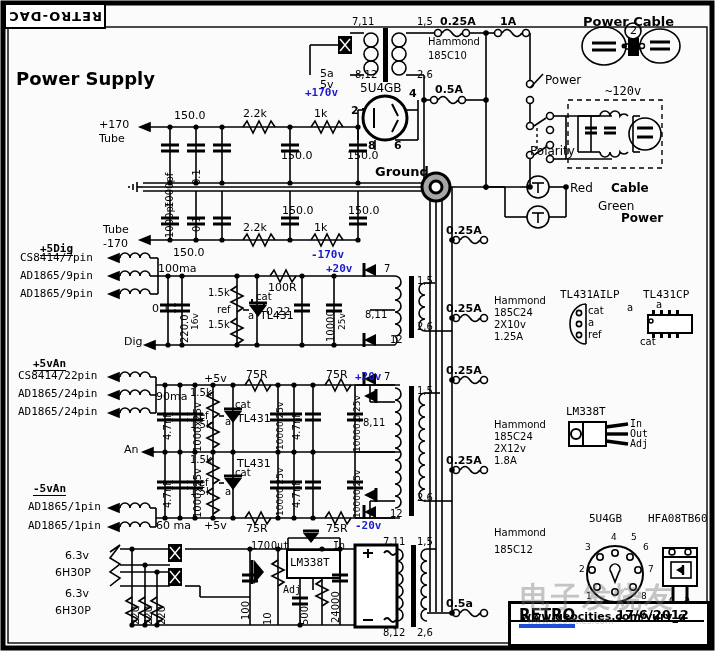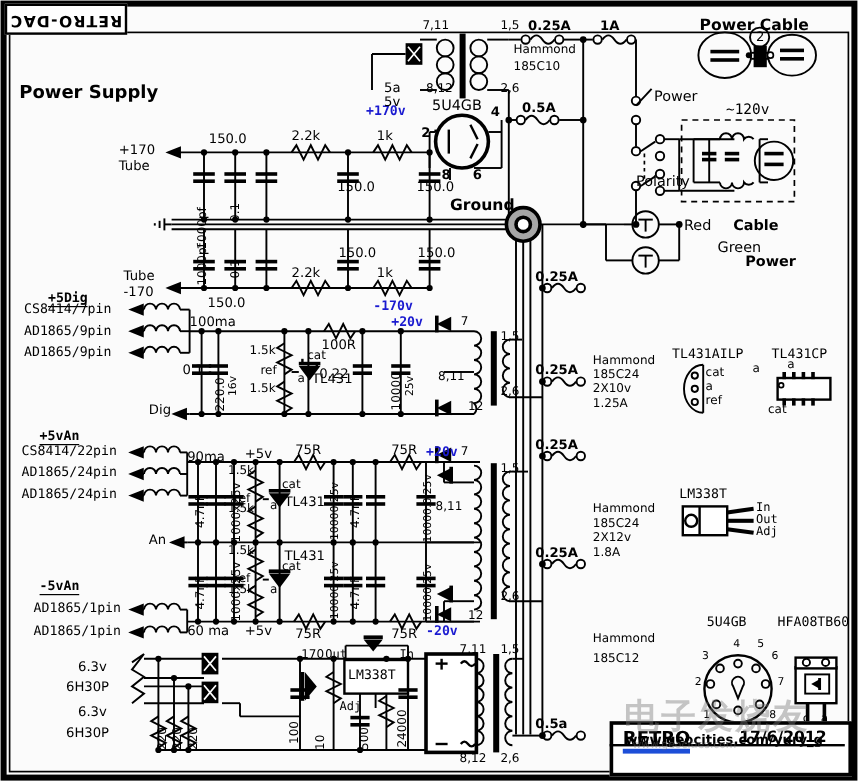--- a/index.html
+++ b/index.html
@@ -658,21 +658,21 @@
       <circle cx="132" cy="625" r="2.6"></circle>
         <circle cx="145" cy="625" r="2.6"></circle>
         <circle cx="157" cy="625" r="2.6"></circle>
     </g>
   </svg>
 
   <div class="tagbox">
     <div class="tagtxt">RETRO-DAC</div>
   </div>
 
-  <div class="lbl ttl" style="left:16px;top:70px;font-size:15px;">Power Supply</div>
+  <div class="lbl ttl" style="left:16px;top:70px;font-size:18px;">Power Supply</div>
 
   <div class="lbl sans" style="left:99px;top:119px;font-size:11px;">+170</div>
   <div class="lbl sans" style="left:99px;top:133px;font-size:11px;">Tube</div>
   <div class="lbl sans" style="left:103px;top:224px;font-size:11px;">Tube</div>
   <div class="lbl sans" style="left:103px;top:238px;font-size:11px;text-align:center;">-170</div>
 
   <div class="lbl sans" style="left:174px;top:110px;font-size:11px;">150.0</div>
   <div class="lbl sans vert" style="left:165px;top:208px;font-size:10px;transform:rotate(-90deg);">1000pf</div>
   <div class="lbl sans vert" style="left:192px;top:185px;font-size:10px;transform:rotate(-90deg);">0.1</div>
   <div class="lbl sans" style="left:281px;top:150px;font-size:11px;">150.0</div>
@@ -755,21 +755,21 @@
   <div class="lbl sans" style="left:417px;top:322px;font-size:10px;">2,6</div>
   <div class="lbl sans" style="left:494px;top:296px;font-size:10px;">Hammond</div>
   <div class="lbl sans" style="left:494px;top:308px;font-size:10px;">185C24</div>
   <div class="lbl sans" style="left:494px;top:320px;font-size:10px;">2X10v</div>
   <div class="lbl sans" style="left:494px;top:332px;font-size:10px;">1.25A</div>
 
   <div class="lbl mono b" style="left:33px;top:358px;font-size:11px;border-bottom:1.5px solid #000;">+5vAn</div>
   <div class="lbl mono" style="left:18px;top:370px;font-size:11px;">CS8414/22pin</div>
   <div class="lbl mono" style="left:18px;top:388px;font-size:11px;">AD1865/24pin</div>
   <div class="lbl mono" style="left:18px;top:406px;font-size:11px;">AD1865/24pin</div>
-  <div class="lbl sans" style="left:156px;top:375px;font-size:11px;">90ma</div>
+  <div class="lbl sans" style="left:156px;top:391px;font-size:11px;">90ma</div>
 
   <div class="lbl mono b" style="left:33px;top:483px;font-size:11px;border-bottom:1.5px solid #000;">-5vAn</div>
   <div class="lbl mono" style="left:28px;top:501px;font-size:11px;">AD1865/1pin</div>
   <div class="lbl mono" style="left:28px;top:520px;font-size:11px;">AD1865/1pin</div>
   <div class="lbl sans" style="left:156px;top:520px;font-size:11px;">60 ma</div>
   <div class="lbl sans" style="left:124px;top:444px;font-size:11px;">An</div>
 
   <div class="lbl sans" style="left:204px;top:373px;font-size:11px;">+5v</div>
   <div class="lbl sans" style="left:204px;top:520px;font-size:11px;">+5v</div>
 

